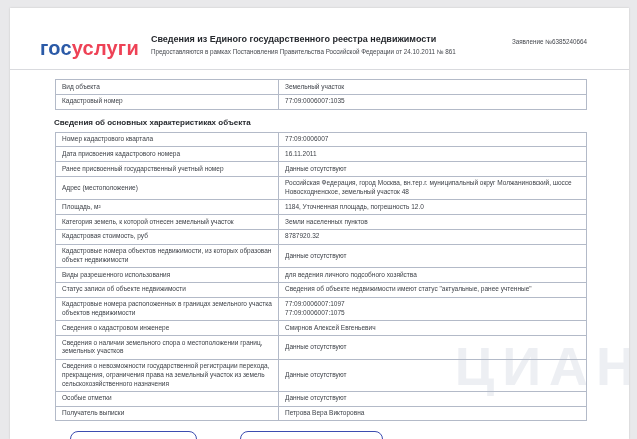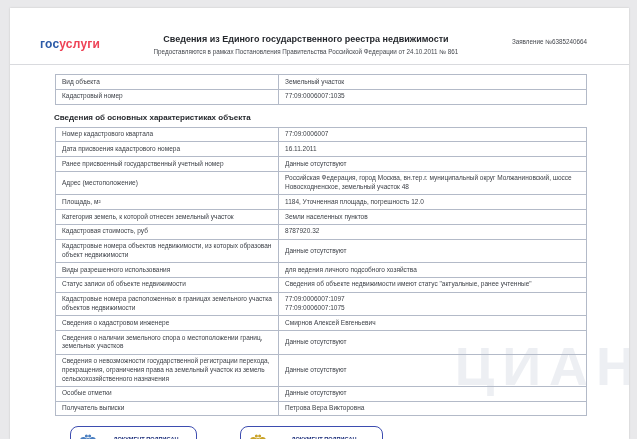--- a/index.html
+++ b/index.html
@@ -31,31 +31,31 @@
   }
   .content { position: relative; z-index: 1; }
 
   
   .header {
     display: flex;
     align-items: flex-start;
     margin: 26px 42px 0 30px;
   }
   .logo {
-    font-size: 12px;
+    font-size: 20px;
     font-weight: bold;
     letter-spacing: 0.2px;
     white-space: nowrap;
     margin-top: 3px;
   }
   .logo .blue { color: #2b5aa7; }
   .logo .red  { color: #ee4256; }
   .header-center {
     flex: 1;
-    text-align: center;
+    text-align: left;
     padding: 0 12px;
   }
   .doc-title {
     font-size: 9px;
     font-weight: bold;
     color: #26292e;
   }
   .doc-subtitle {
     font-size: 6.3px;
     color: #45484e;

